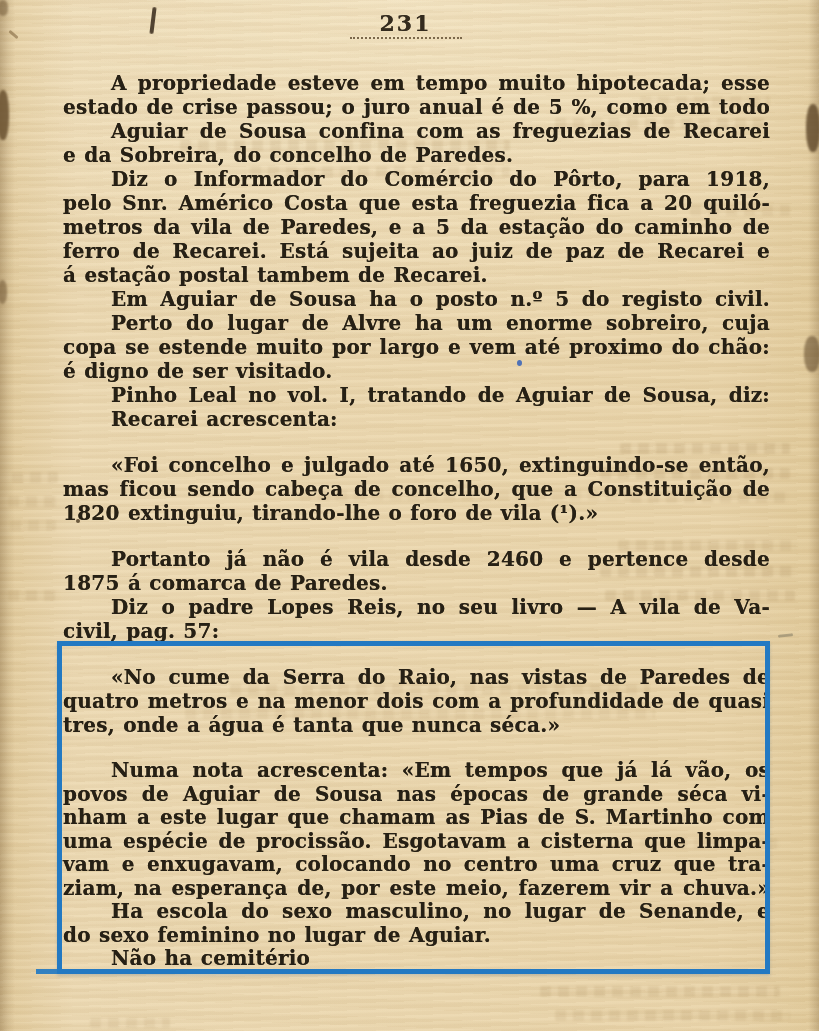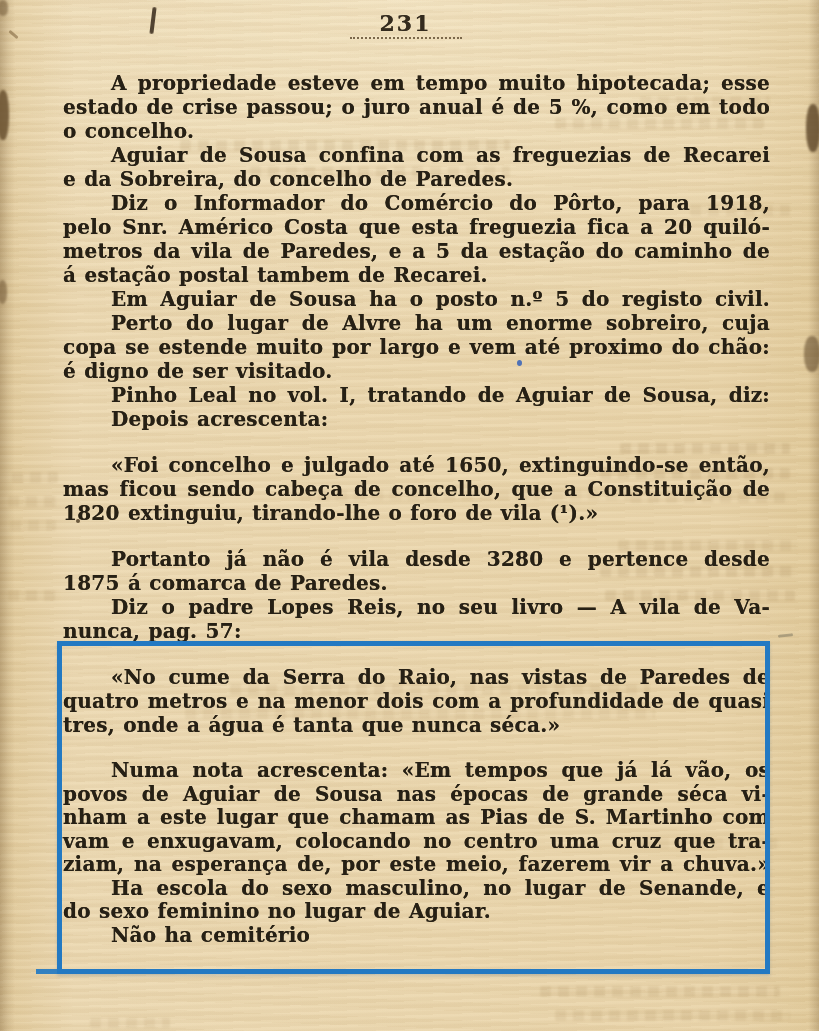--- a/index.html
+++ b/index.html
@@ -97,68 +97,69 @@
     <div>
       <span class="pagenum">231</span>
       <div class="dotrow"></div>
     </div>
   </div>
 
   <div class="flow">
       <div class="para">
         <div class="line j ind"><span>A propriedade esteve em tempo muito hipotecada; esse</span></div>
         <div class="line j"><span>estado de crise passou; o juro anual é de 5 %, como em todo</span></div>
-        <div class="line"><span>o concelho.</span></div>
       </div>
       <div class="para">
         <div class="line j ind"><span>Aguiar de Sousa confina com as freguezias de Recarei</span></div>
         <div class="line"><span>e da Sobreira, do concelho de Paredes.</span></div>
       </div>
       <div class="para">
         <div class="line j ind"><span>Diz o </span><span class="it">Informador do Comércio do Pôrto</span><span>, para 1918,</span></div>
         <div class="line j"><span>pelo Snr. Américo Costa que esta freguezia fica a 20 quiló-</span></div>
         <div class="line j"><span>metros da vila de Paredes, e a 5 da estação do caminho de</span></div>
+        <div class="line j"><span>ferro de Recarei.  Está sujeita ao juiz de paz de Recarei e</span></div>
         <div class="line"><span>á estação postal tambem de Recarei.</span></div>
       </div>
       <div class="para">
         <div class="line j ind"><span>Em Aguiar de Sousa ha o posto n.º 5 do registo civil.</span></div>
       </div>
       <div class="para">
         <div class="line j ind"><span>Perto do lugar de Alvre ha um enorme sobreiro, cuja</span></div>
         <div class="line j"><span>copa se estende muito por largo e vem até proximo do chão:</span></div>
         <div class="line"><span>é digno de ser visitado.</span></div>
       </div>
       <div class="para">
         <div class="line j ind"><span>Pinho Leal no vol. I, tratando de Aguiar de Sousa, diz:</span></div>
       </div>
       <div class="para">
-        <div class="line ind"><span>Depois acrescenta:</span></div>
+        <div class="line ind"><span>Recarei acrescenta:</span></div>
       </div>
       <div class="para gap">
         <div class="line j ind"><span>«Foi concelho e julgado até 1650, extinguindo-se então,</span></div>
         <div class="line j"><span>mas ficou sendo cabeça de concelho, que a Constituição de</span></div>
         <div class="line"><span>1820 extinguiu, tirando-lhe o foro de vila (¹).»</span></div>
       </div>
       <div class="para gap">
-        <div class="line j ind"><span>Portanto já não é vila desde 3280 e pertence desde</span></div>
+        <div class="line j ind"><span>Portanto já não é vila desde 2460 e pertence desde</span></div>
         <div class="line"><span>1875 á comarca de Paredes.</span></div>
       </div>
       <div class="para">
         <div class="line j ind"><span>Diz o padre Lopes Reis, no seu livro — </span><span class="it">A vila de Va-</span></div>
-        <div class="line"><span class="it">nunca</span><span>, pag. 57:</span></div>
+        <div class="line"><span class="it">civil</span><span>, pag. 57:</span></div>
       </div>
       <div class="para gap">
         <div class="line j ind"><span>«No cume da Serra do Raio, nas vistas de Paredes de</span></div>
         <div class="line j"><span>quatro metros e na menor dois com a profundidade de quasi</span></div>
         <div class="line"><span>tres, onde a água é tanta que nunca séca.»</span></div>
       </div>
       <div class="para gap tight">
         <div class="line j ind"><span>Numa nota acrescenta: «Em tempos que já lá vão, os</span></div>
         <div class="line j"><span>povos de Aguiar de Sousa nas épocas de grande séca vi-</span></div>
         <div class="line j"><span>nham a este lugar que chamam as Pias de S. Martinho com</span></div>
+        <div class="line j"><span>uma espécie de procissão. Esgotavam a cisterna que limpa-</span></div>
         <div class="line j"><span>vam e enxugavam, colocando no centro uma cruz que tra-</span></div>
         <div class="line j"><span>ziam, na esperança de, por este meio, fazerem vir a chuva.»</span></div>
       </div>
       <div class="para tight">
         <div class="line j ind"><span>Ha escola do sexo masculino, no lugar de Senande, e</span></div>
         <div class="line"><span>do sexo feminino no lugar de Aguiar.</span></div>
       </div>
       <div class="para tight">
         <div class="line ind"><span>Não ha cemitério</span></div>
       </div>

